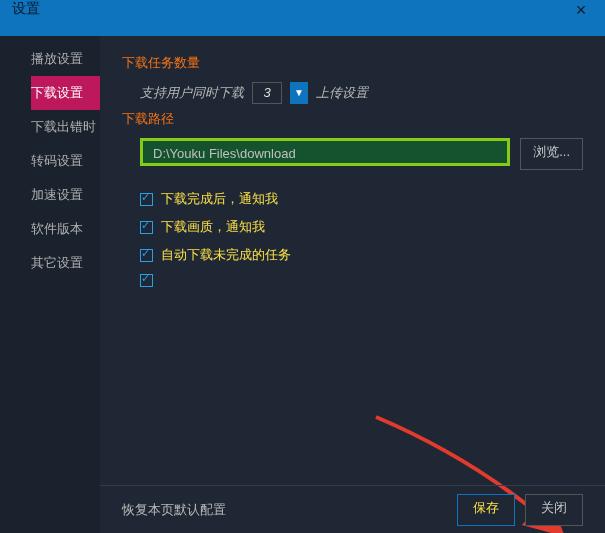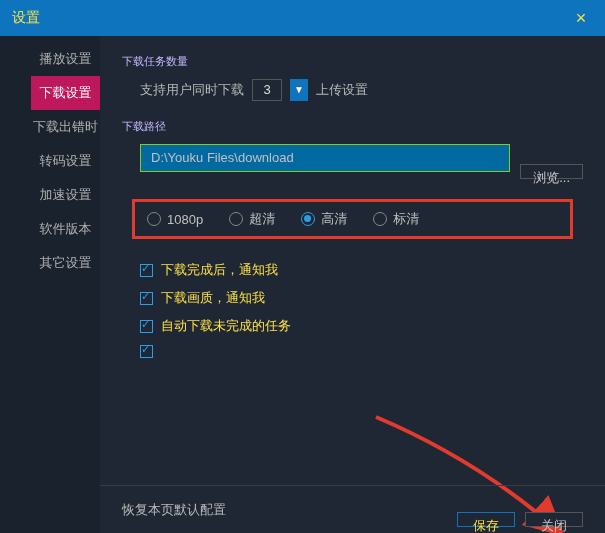--- a/index.html
+++ b/index.html
@@ -8,23 +8,23 @@
     font-size: 13px;
     color: #a0a0a0;
     background: #1e2733;
     width: 605px;
     height: 533px;
     overflow: hidden;
   }
   .titlebar {
     height: 36px;
     background: #0d74bd;
-    color: #fde047;
-    display: flex;
-    align-items: center;
+    color: #0f172a;
+    display: flex;
+    align-items: flex-start;
     padding: 0 12px;
     justify-content: space-between;
     gap: 12px;
   }
   .titlebar .title { font-size: 14px; }
   .titlebar .close {
     font-size: 18px;
     cursor: pointer;
     width: 24px;
     text-align: center;
@@ -34,45 +34,45 @@
     height: calc(100% - 36px);
   }
   .sidebar {
     width: 100px;
     background: #1a222d;
     padding-top: 6px;
   }
   .sidebar-item {
     height: 34px;
     line-height: 34px;
-    text-align: center;
     color: #b0b0b0;
     cursor: pointer;
     margin-left: 31px;
   }
   .sidebar-item.active {
     background: #be185d;
     color: #fff;
   }
   .main {
     flex: 1;
     position: relative;
     padding: 18px 22px 0 22px;
     color: #b8b8b8;
   }
   .section-label {
-    font-size: 11px;
-    color: #c4b5fd;
+    font-size: 13px;
+    color: #f97316;
     margin-bottom: 10px;
   }
   .row {
     display: flex;
     align-items: center;
     gap: 8px;
-    margin-bottom: 18px;
+    margin-bottom: 6px;
+    font-style: italic;
   }
   .indent { padding-left: 18px; }
   .select-box {
     width: 30px;
     height: 22px;
     border: 1px solid #555;
     background: #1e2733;
     color: #ddd;
     text-align: center;
     line-height: 20px;
@@ -89,39 +89,38 @@
   }
   .path-row {
     display: flex;
     gap: 10px;
     margin-bottom: 20px;
     padding-left: 18px;
   }
   .path-input {
     flex: 1;
     height: 28px;
-    border: 1px solid #84cc16;
-    background: #0369a1;
+    border: 3px solid #84cc16;
+    background: #14532d;
     color: #c0c0c0;
     padding: 0 10px;
     line-height: 26px;
     font-size: 13px;
   }
   .btn {
-    height: 15px;
+    height: 32px;
     min-width: 58px;
     border: 1px solid #555;
     background: #1e2733;
     color: #c8c8c8;
     padding: 0 12px;
     line-height: 26px;
     text-align: center;
     cursor: pointer;
     font-size: 13px;
-    margin-top: 20px;
   }
   .quality-box {
     border: 3px solid #e23b2e;
     padding: 8px 12px;
     margin-left: 10px;
     margin-right: 10px;
     display: flex;
     gap: 26px;
     margin-bottom: 22px;
   }
@@ -213,38 +212,20 @@
       <span class="select-arrow">▼</span>
       <span>上传设置</span>
     </div>
 
     <div class="section-label">下载路径</div>
     <div class="path-row">
       <div class="path-input">D:\Youku Files\download</div>
       <div class="btn">浏览...</div>
     </div>
 
-    <div class="quality-box" id="quality-box">
-        <div class="radio-label">
-          <span class="radio"></span>
-          <span>1080p</span>
-        </div>
-        <div class="radio-label">
-          <span class="radio"></span>
-          <span>超清</span>
-        </div>
-        <div class="radio-label">
-          <span class="radio checked"></span>
-          <span>高清</span>
-        </div>
-        <div class="radio-label">
-          <span class="radio"></span>
-          <span>标清</span>
-        </div>
-      </div>
 
     <div class="checks" id="checks">
         <div class="check-row">
           <span class="checkbox checked"></span>
           <span>下载完成后，通知我</span>
         </div>
         <div class="check-row">
           <span class="checkbox checked"></span>
           <span>下载画质，通知我</span>
         </div>

